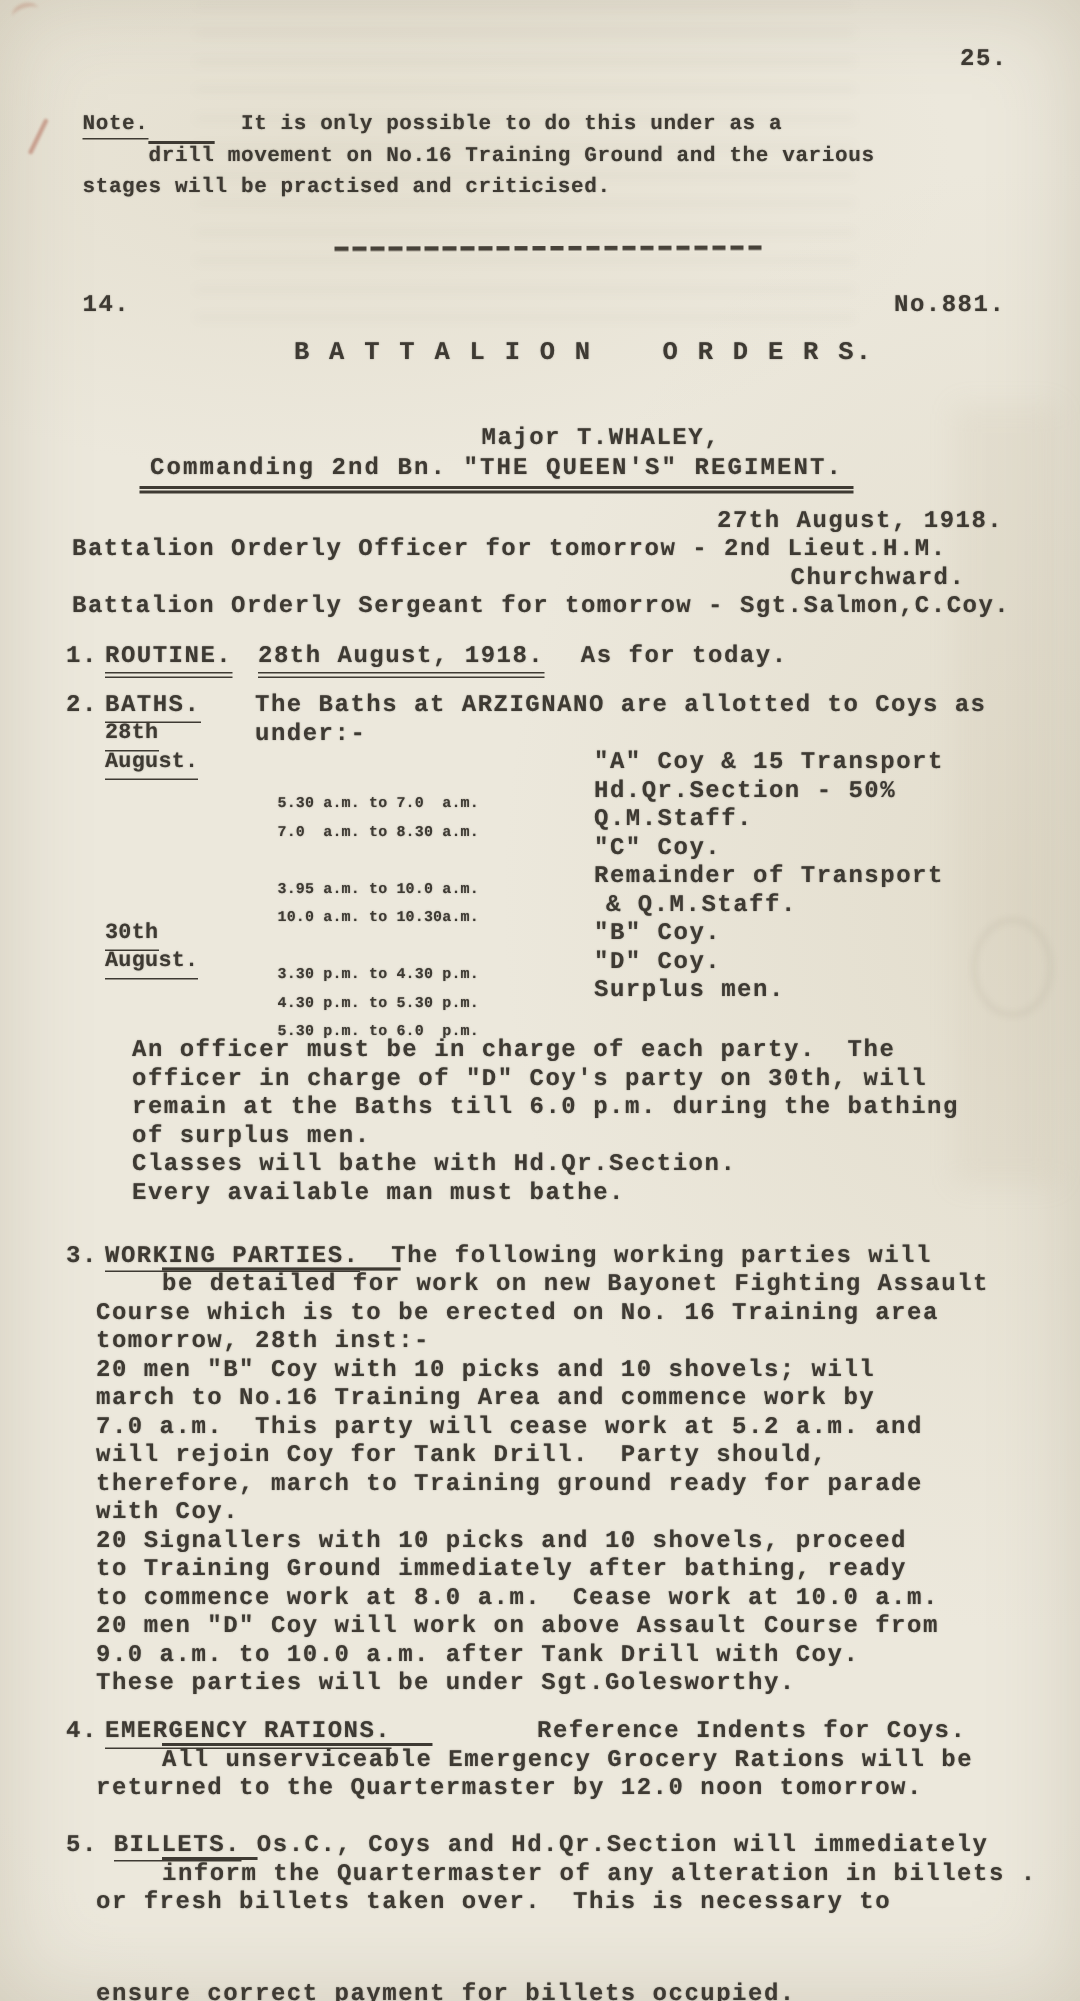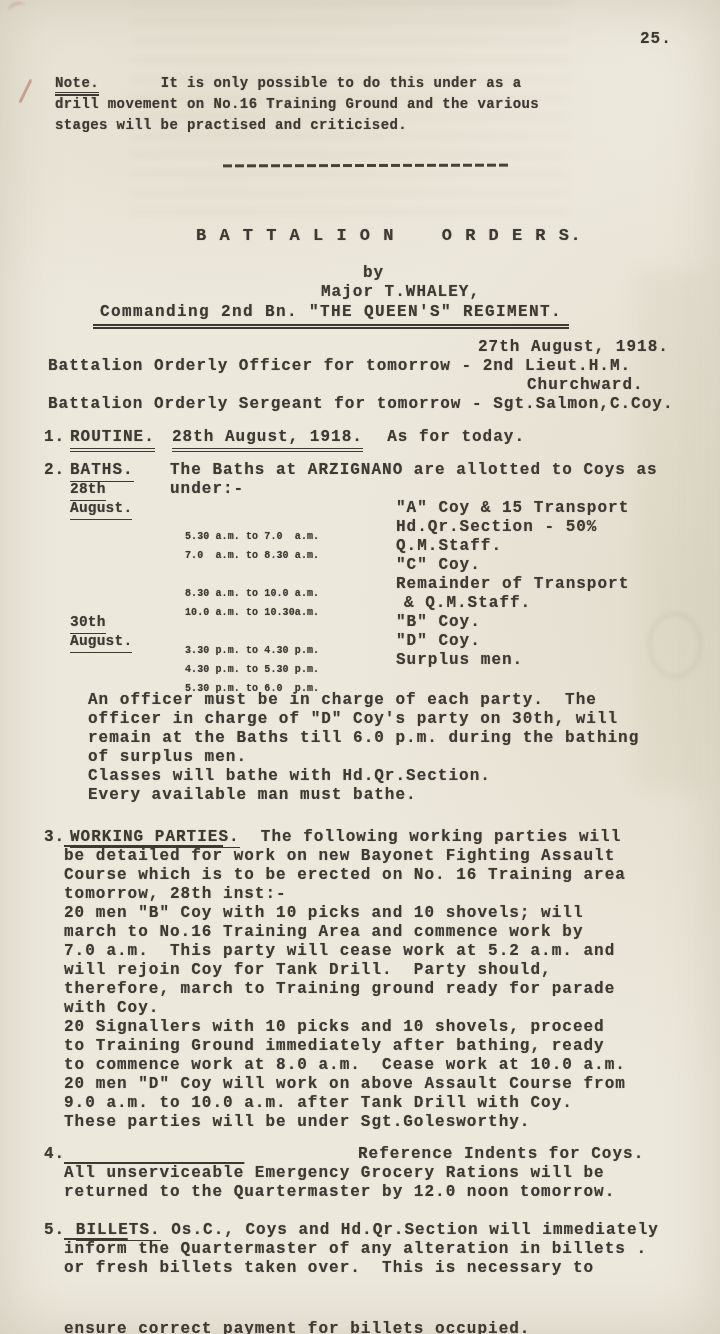--- a/index.html
+++ b/index.html
@@ -17,21 +17,21 @@
   .ln{position:absolute;left:0;top:0;width:720px;height:20px;white-space:pre;
       font-size:16px;line-height:19px;letter-spacing:1px;font-weight:700;
       text-shadow:0 0 1px rgba(62,58,51,.55);}
   .at{position:absolute;top:0;white-space:pre;}
   .sm{font-size:14px;letter-spacing:.4px;}
   .lbl{font-size:14.5px;letter-spacing:.2px;}
   .tight{font-size:10px;letter-spacing:.1px;margin-top:28px;}
   .title{font-size:17px;letter-spacing:1.5px;}
   .ul{border-bottom:1.6px solid currentColor;padding-bottom:1px;}
   .ul2{border-bottom:4px double currentColor;padding-bottom:1px;}
-  .ov{text-decoration:overline;text-decoration-thickness:1.6px;}
+  .ov{text-decoration:overline;text-decoration-thickness:1.6px;margin-left:44px;}
   .cmd{border-bottom:5px double currentColor;padding:0 7px 2px 7px;letter-spacing:1.4px;}
   .divider{position:absolute;left:223px;top:164px;width:288px;height:3px;
       background:repeating-linear-gradient(90deg,#474239 0 9px,rgba(71,66,57,0) 9px 12px);
       filter:blur(.3px);transform:rotate(-.15deg);}
   .stain{position:absolute;pointer-events:none;}
   .ghost-text{left:130px;top:0;width:440px;height:215px;opacity:.55;filter:blur(3px);
       background:repeating-linear-gradient(0deg,rgba(125,118,100,.07) 0 6px,rgba(0,0,0,0) 6px 19px);}
   .ghost-band{left:636px;top:270px;width:70px;height:520px;opacity:.5;filter:blur(9px);
       background:rgba(186,176,150,.25);}
   .red-slash{left:24px;top:78px;width:3px;height:26px;background:#a85744;opacity:.45;
@@ -61,26 +61,27 @@
   </div>
   <div class="ln sm" style="top:95px">
     <span class="at" style="left:55px"><span class="ov">drill</span><span> movement on No.16 Training Ground and the various</span></span>
   </div>
   <div class="ln sm" style="top:116px">
     <span class="at" style="left:55px">stages will be practised and criticised.</span>
   </div>
 
   <div class="divider"></div>
 
+  <div class="ln" style="top:194px">
+    <span class="at" style="left:55px">14.</span>
+    <span class="at" style="left:596px">No.881.</span>
+  </div>
 
   <div class="ln title" style="top:226px">
     <span class="at" style="left:196px">B A T T A L I O N    O R D E R S.</span>
-  </div>
-  <div class="ln" style="top:264px">
-    <span class="at" style="left:363px">by</span>
   </div>
   <div class="ln" style="top:283px">
     <span class="at" style="left:321px">Major T.WHALEY,</span>
   </div>
   <div class="ln" style="top:303px">
     <span class="at cmd" style="left:93px">Commanding 2nd Bn. "THE QUEEN'S" REGIMENT.</span>
   </div>
 
   <div class="ln" style="top:338px">
     <span class="at" style="left:478px">27th August, 1918.</span>
@@ -117,21 +118,21 @@
     <span class="at" style="left:396px">"A" Coy &amp; 15 Transport</span>
   </div>
   <div class="ln" style="top:518px">
     <span class="at tight" style="left:185px">7.0  a.m. to 8.30 a.m.</span>
     <span class="at" style="left:396px">Hd.Qr.Section - 50%</span>
   </div>
   <div class="ln" style="top:537px">
     <span class="at" style="left:396px">Q.M.Staff.</span>
   </div>
   <div class="ln" style="top:556px">
-    <span class="at tight" style="left:185px">8.30 a.m. to 10.0 a.m.</span>
+    <span class="at tight" style="left:185px">3.95 a.m. to 10.0 a.m.</span>
     <span class="at" style="left:396px">"C" Coy.</span>
   </div>
   <div class="ln" style="top:575px">
     <span class="at tight" style="left:185px">10.0 a.m. to 10.30a.m.</span>
     <span class="at" style="left:396px">Remainder of Transport</span>
   </div>
   <div class="ln" style="top:594px">
     <span class="at" style="left:404px">&amp; Q.M.Staff.</span>
   </div>
   <div class="ln" style="top:613px">
@@ -185,20 +186,21 @@
   <div class="ln" style="top:999px"><span class="at" style="left:64px">with Coy.</span></div>
   <div class="ln" style="top:1018px"><span class="at" style="left:64px">20 Signallers with 10 picks and 10 shovels, proceed</span></div>
   <div class="ln" style="top:1037px"><span class="at" style="left:64px">to Training Ground immediately after bathing, ready</span></div>
   <div class="ln" style="top:1056px"><span class="at" style="left:64px">to commence work at 8.0 a.m.  Cease work at 10.0 a.m.</span></div>
   <div class="ln" style="top:1075px"><span class="at" style="left:64px">20 men "D" Coy will work on above Assault Course from</span></div>
   <div class="ln" style="top:1094px"><span class="at" style="left:64px">9.0 a.m. to 10.0 a.m. after Tank Drill with Coy.</span></div>
   <div class="ln" style="top:1113px"><span class="at" style="left:64px">These parties will be under Sgt.Golesworthy.</span></div>
 
   <div class="ln" style="top:1145px">
     <span class="at" style="left:44px">4.</span>
+    <span class="at ul" style="left:70px">EMERGENCY RATIONS.</span>
     <span class="at" style="left:358px">Reference Indents for Coys.</span>
   </div>
   <div class="ln" style="top:1164px">
     <span class="at" style="left:64px"><span class="ov">All unserviceable</span><span> Emergency Grocery Rations will be</span></span>
   </div>
   <div class="ln" style="top:1183px">
     <span class="at" style="left:64px">returned to the Quartermaster by 12.0 noon tomorrow.</span>
   </div>
 
   <div class="ln" style="top:1221px">

